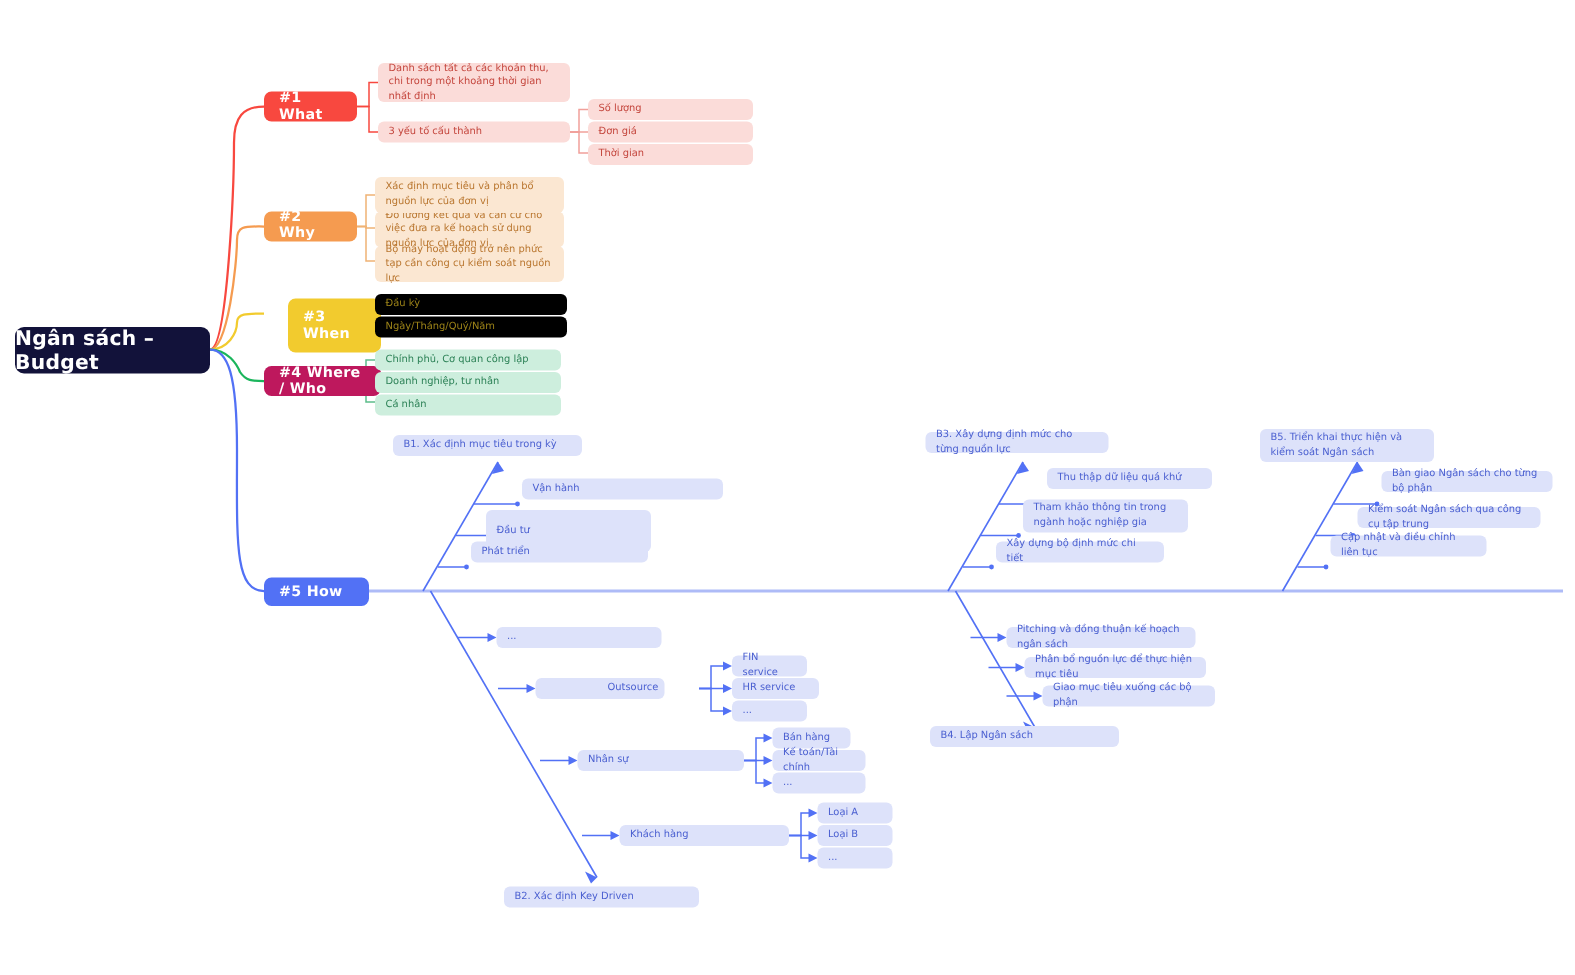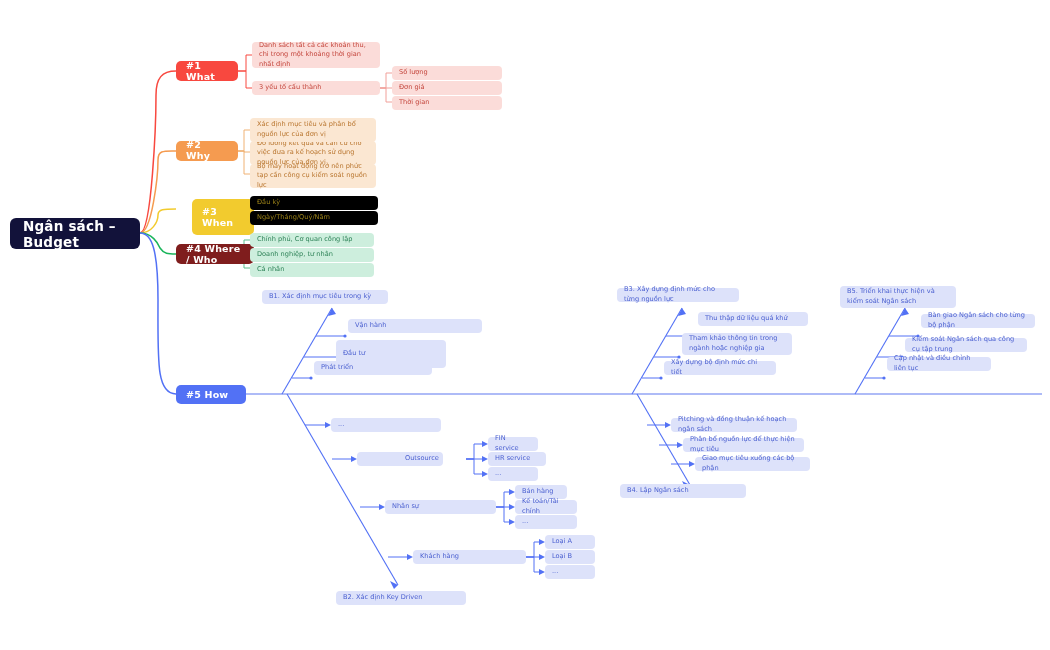--- a/index.html
+++ b/index.html
@@ -13,34 +13,34 @@
   #wires { position: absolute; left: 0; top: 0; width: 1050px; height: 650px; pointer-events: none; }
 
   .node { position: absolute; display: flex; align-items: center; }
 
   
   .root {
     background: #12123a; color: #ffffff;
     border-radius: 6px;
     font-size: 13.5px; font-weight: bold;
     letter-spacing: .2px;
-    padding: 0 13px;
+    padding: 0 0;
     justify-content: center;
   }
 
   
   .chip {
     border-radius: 5px; color: #ffffff;
     font-size: 9.5px; font-weight: bold;
     padding: 0 10px; letter-spacing: .2px;
   }
   .chip.what  { background: #f8483f; }
   .chip.why   { background: #f59b50; }
   .chip.when  { background: #f2cb2e; }
-  .chip.where { background: #7f1d1d; }
+  .chip.where { background: #be185d; }
   .chip.how   { background: #5271f5; }
 
   
   .pill {
     border-radius: 4px;
     font-size: 6.6px;
     line-height: 1.45;
     padding: 3px 7px;
     display: flex; align-items: center;
   }
@@ -218,21 +218,21 @@
   <div class="node chip how" style="left:176px; top:385px; width:70px; height:19px;">
     <span>#5 How</span>
   </div>
 
   <div class="node pill bluehdr" style="left:262px; top:290px; width:126px; height:14px;">
     <span>B1. Xác định mục tiêu trong kỳ</span>
   </div>
   <div class="node pill blue" style="left:348px; top:319px; width:134px; height:14px;">
     <span>Vận hành</span>
   </div>
-  <div class="node pill blue" style="left:336px; top:340px; width:110px; height:28px;">
+  <div class="node pill blue" style="left:324px; top:340px; width:110px; height:28px;">
     <span>Đầu tư</span>
   </div>
   <div class="node pill blue" style="left:314px; top:361px; width:118px; height:14px;">
     <span>Phát triển</span>
   </div>
 
   <div class="node pill bluehdr" style="left:617px; top:288px; width:122px; height:14px;">
     <span>B3. Xây dựng định mức cho từng nguồn lực</span>
   </div>
   <div class="node pill blue" style="left:698px; top:312px; width:110px; height:14px;">

